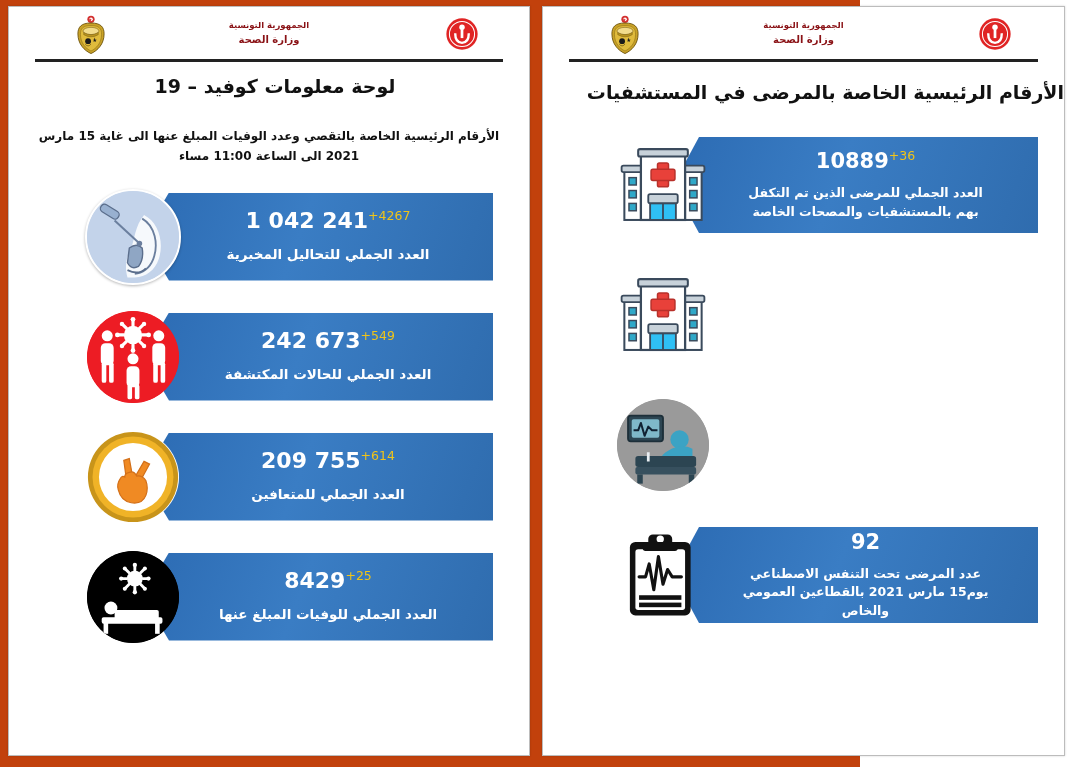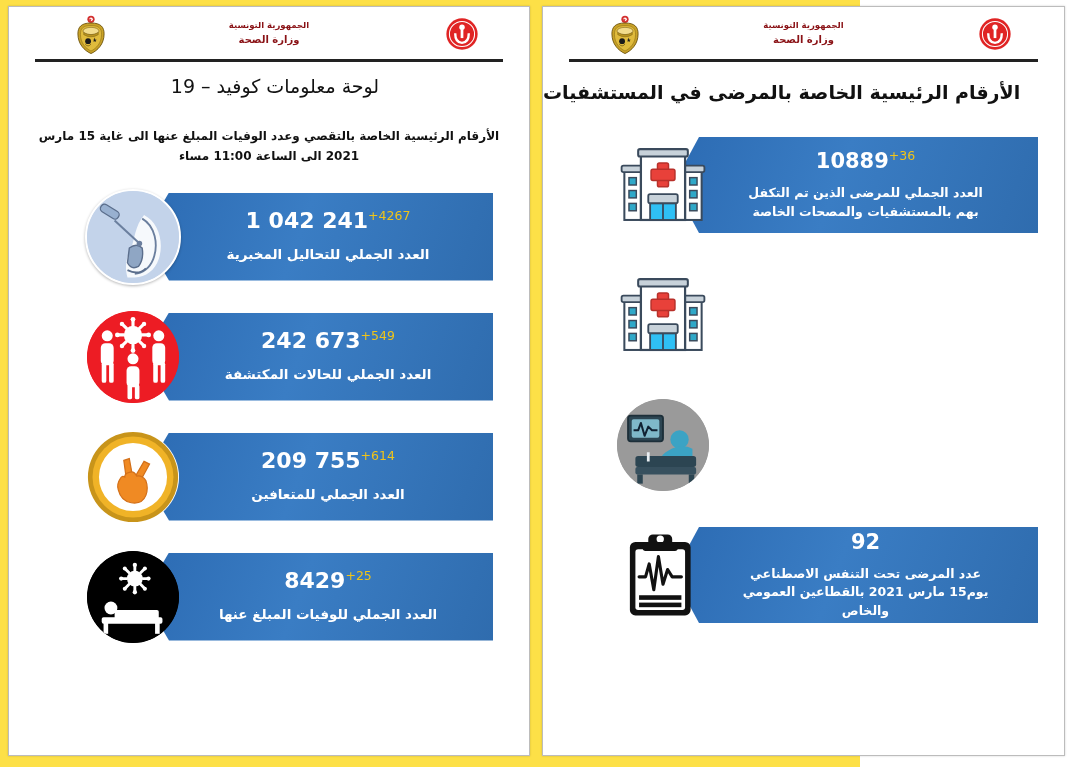--- a/index.html
+++ b/index.html
@@ -2,21 +2,21 @@
 <html><head>
 <meta charset="utf-8">
 <style>
   html,body{margin:0;padding:0;}
   body{
     width:1073px;height:767px;
     background:#ffffff;
     font-family:"DejaVu Sans","Liberation Sans",sans-serif;
     overflow:hidden;
   }
-  .canvas{position:relative;width:860px;height:767px;background:#fde047;}
+  .canvas{position:relative;width:860px;height:767px;background:#c2410c;}
 
   
   .page{
     position:absolute;top:6px;height:750px;
     background:#fff;
     border:1px solid #bcbcbc;
     box-shadow:0 0 2px rgba(0,0,0,.18);
     box-sizing:border-box;
     overflow:hidden;
   }
@@ -48,37 +48,37 @@
     position:absolute;left:26px;right:26px;top:52px;
     height:3px;background:#222;
   }
 
   
   .main-title{
     margin-top:16px;
     text-align:center;
     direction:rtl;
     font-size:19px;
-    font-weight:normal;
+    font-weight:bold;
     color:#111;
     letter-spacing:0;
     padding-left:12px;
   }
   .subtitle{
     margin:30px 22px 0 22px;
     text-align:center;
     direction:rtl;
     font-size:12px;
     font-weight:bold;
     color:#111;
     line-height:1.65;
   }
   .right-title{
     margin-top:22px;
-    text-align:left;
+    text-align:right;
     direction:rtl;
     font-size:19px;
     font-weight:bold;
     color:#111;
   }
 
   
   .cards{position:relative;}
   .cards-left{margin-top:22px;padding:0 36px 0 74px;}
   .cards-right{margin-top:30px;padding:0 26px 0 70px;}

